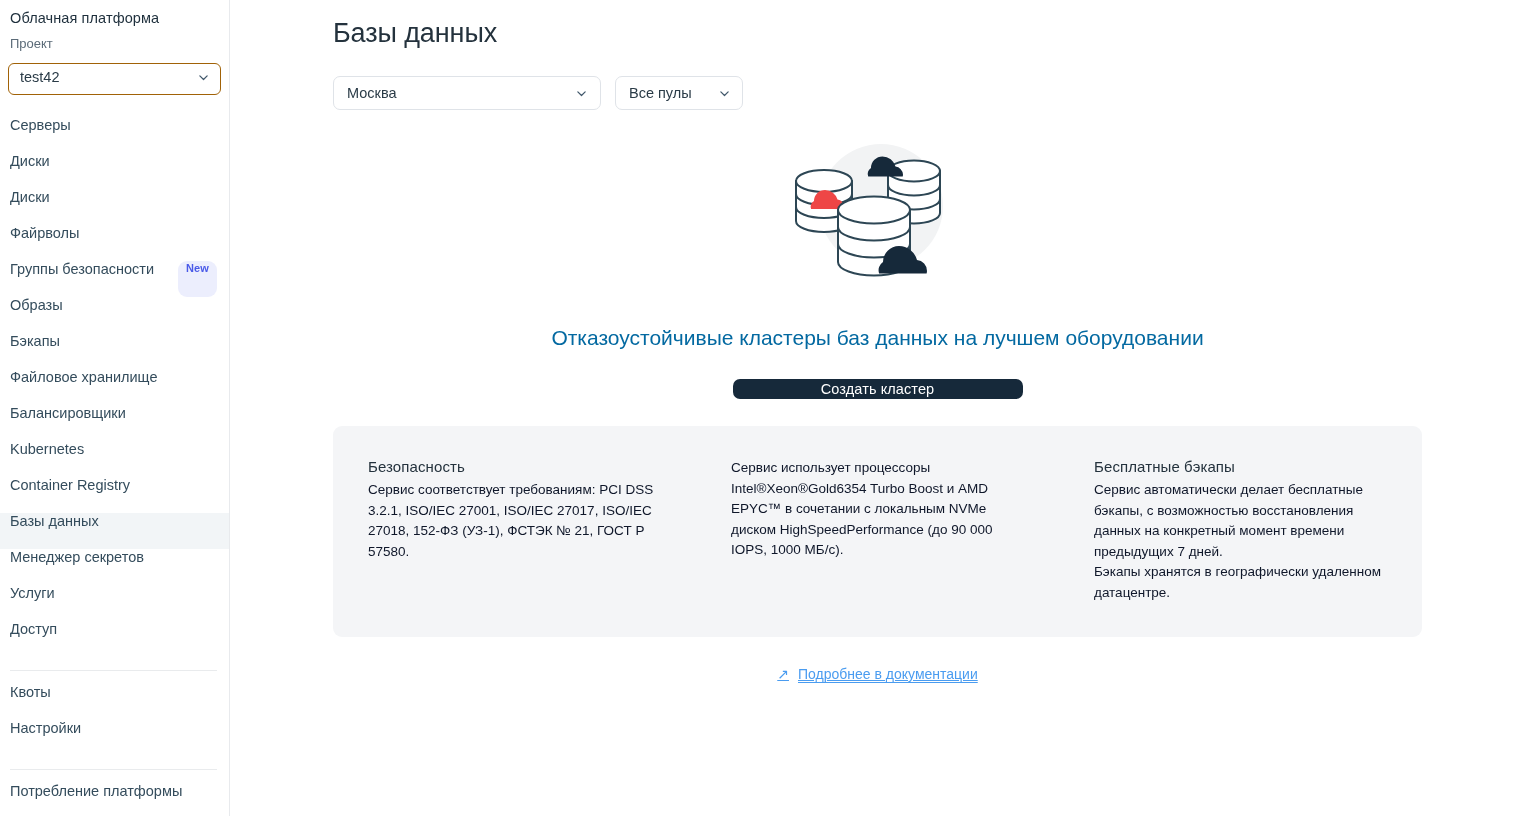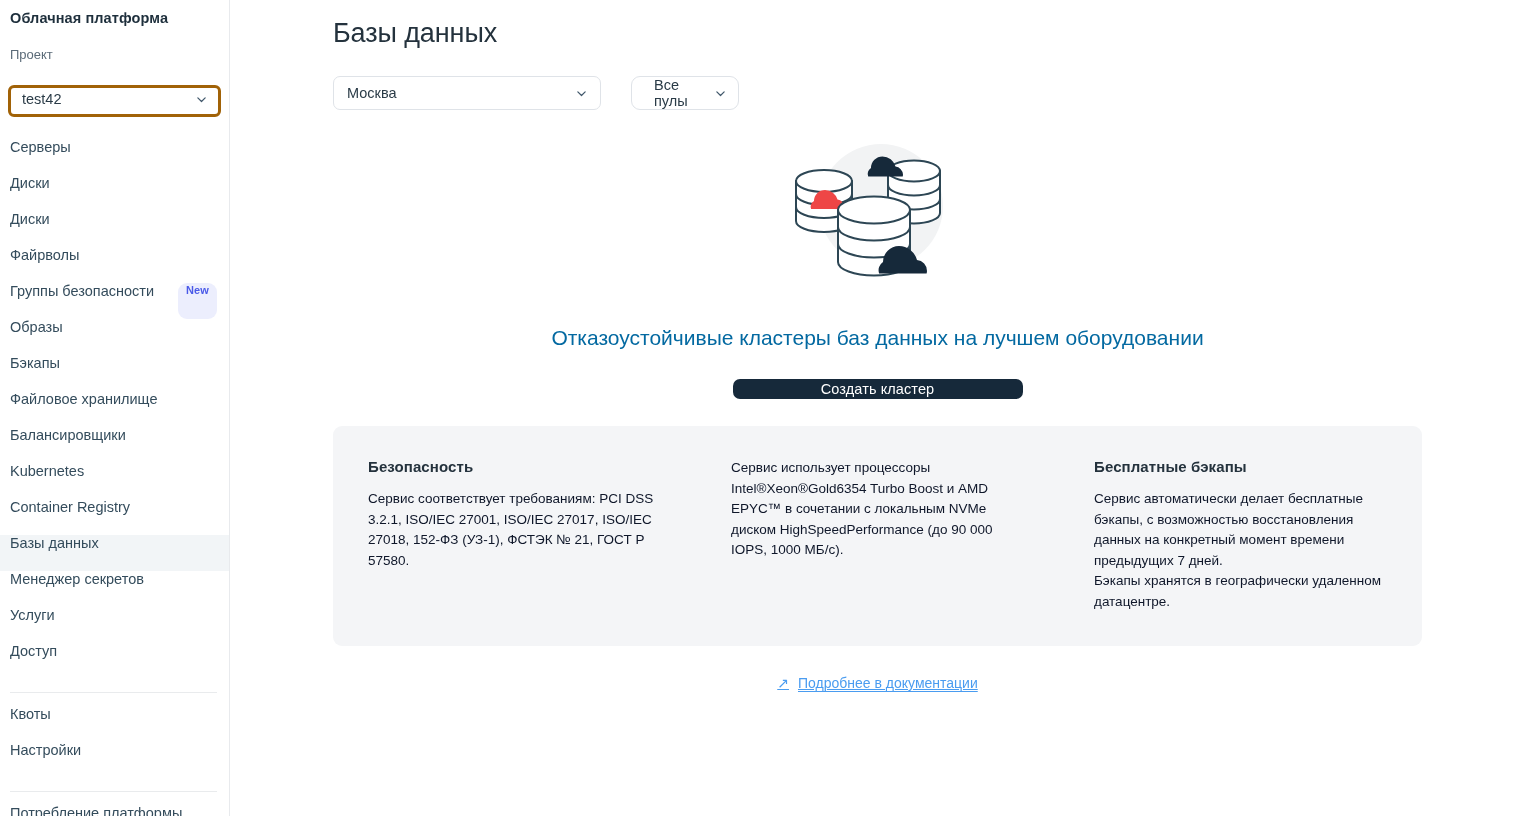--- a/index.html
+++ b/index.html
@@ -30,38 +30,38 @@
     min-width: 230px;
     height: 816px;
     background: #ffffff;
     border-right: 1px solid #e8eaed;
     padding-top: 10px;
     position: relative;
   }
 
   .brand {
     font-size: 14.5px;
-    font-weight: bold;
+    font-weight: normal;
     color: #1e2f3c;
     padding: 0 10px;
-    margin-bottom: 21px;
+    margin-bottom: 10px;
     letter-spacing: 0.1px;
   }
 
   .project-label {
     font-size: 13px;
     color: #5b6b78;
     padding: 0 10px;
-    margin-bottom: 23px;
+    margin-bottom: 12px;
   }
 
   .project-select {
     margin: 0 8px 22px 8px;
     height: 32px;
-    border: 3px solid #a16207;
+    border: 1px solid #a16207;
     border-radius: 6px;
     background: #fff;
     display: flex;
     align-items: center;
     justify-content: space-between;
     padding: 0 10px 4px 11px;
     cursor: pointer;
   }
   .project-select .val {
     font-size: 14.5px;
@@ -119,38 +119,38 @@
   .page-title {
     font-size: 27px;
     font-weight: normal;
     color: #24323d;
     margin: 18px 0 0 103px;
     letter-spacing: -0.1px;
   }
 
   .filters {
     display: flex;
-    gap: 30px;
+    gap: 14px;
     margin: 27px 0 0 103px;
   }
 
   .filter {
     height: 34px;
     border: 1px solid #dfe3e8;
     border-radius: 7px;
     background: #fff;
     display: flex;
     align-items: center;
     justify-content: space-between;
     cursor: pointer;
     font-size: 14.5px;
     color: #2a3b47;
   }
   .filter.region { width: 268px; padding: 0 12px 0 13px; }
-  .filter.pool   { width: 108px; padding: 0 11px 0 22px; border-radius: 9px; }
+  .filter.pool   { width: 128px; padding: 0 11px 0 13px; }
 
   
   .hero {
     text-align: center;
     margin-top: 18px;
   }
 
   .illus {
     width: 200px;
     height: 175px;
@@ -190,23 +190,23 @@
     padding: 32px 0 34px 0;
   }
 
   .feature {
     flex: 1;
     padding: 0 34px 0 35px;
   }
 
   .feature h3 {
     font-size: 15px;
-    font-weight: bold;
+    font-weight: normal;
     color: #24323d;
-    margin-bottom: 14px;
+    margin-bottom: 5px;
     letter-spacing: 0.1px;
   }
 
   .feature p {
     font-size: 13.5px;
     line-height: 20.5px;
     color: #0f172a;
     white-space: pre-line;
   }
 

